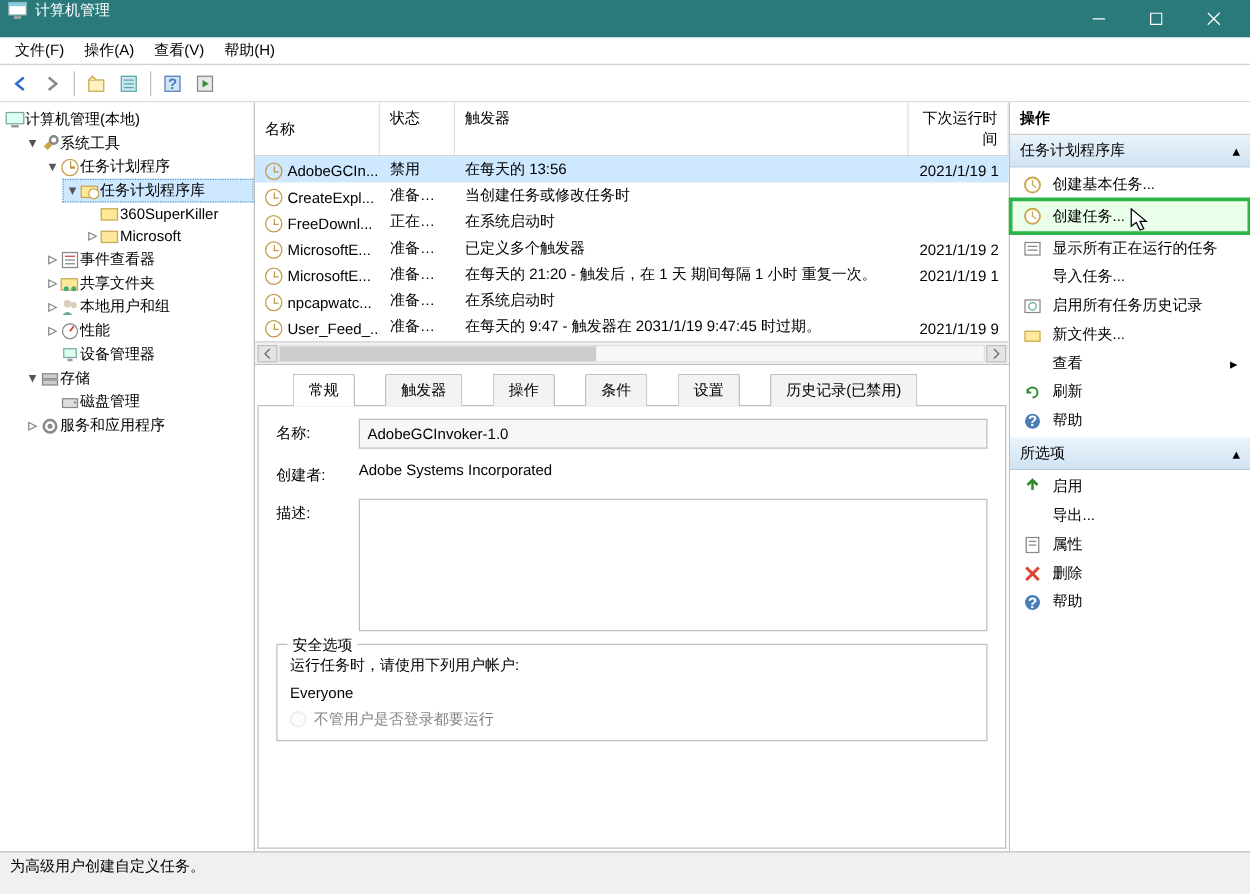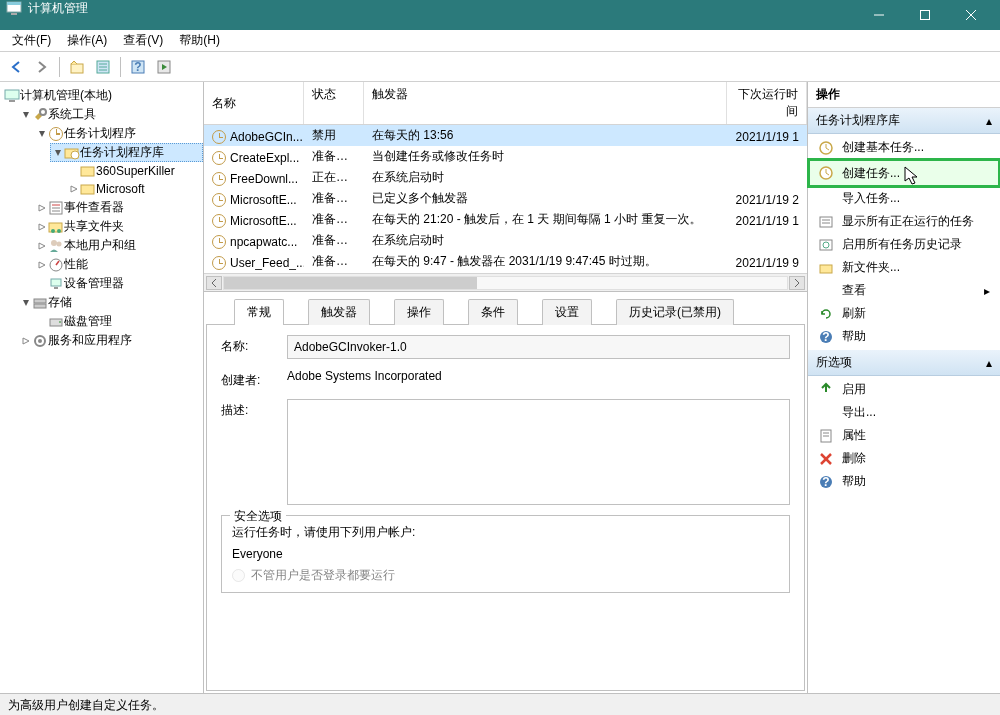--- a/index.html
+++ b/index.html
@@ -53,21 +53,21 @@
 .group { border:1px solid #c0c0c0; padding:8px 10px 4px 10px; margin-top:6px; position:relative;}
 .group .glegend{ position:absolute; top:-8px; left:8px; background:#fff; padding:0 4px;}
 .radios label{display:flex;align-items:center;gap:6px;margin:4px 0;}
 .actionpane { width:192px; background:#fff; display:flex; flex-direction:column; }
 .aphdr { padding:4px 8px; font-weight:bold; border-bottom:1px solid #d0d0d0; background:#fff;}
 .apgrphdr { background:linear-gradient(#eaf3fb,#d0e3f3); padding:4px 8px; display:flex; justify-content:space-between; align-items:center; border-bottom:1px solid #b8cde0;}
 .apbody{ padding:2px 0;}
 .actitem{ display:flex; align-items:center; gap:8px; padding:3px 10px; }
 .actitem.hl{ outline:3px solid #2db54a; outline-offset:-2px; background:#eaffea;}
 .actarrow{margin-left:auto;}
-.statusbar { height:22px; border-top:1px solid #c0c0c0; background:#f0f0f0; padding:3px 8px;}
+.statusbar { height:34px; border-top:1px solid #c0c0c0; background:#f0f0f0; padding:3px 8px;}
 .clock-ic{width:14px;height:14px;border:1.5px solid #c29b4a;border-radius:50%;position:relative;flex-shrink:0;}
 .clock-ic::before{content:"";position:absolute;left:46%;top:15%;width:1.5px;height:40%;background:#c29b4a;}
 .clock-ic::after{content:"";position:absolute;left:46%;top:46%;width:35%;height:1.5px;background:#c29b4a;}
 .cursor { position:absolute; pointer-events:none; width:18px; height:22px; }
 </style>
 </head>
 <body>
 
 <div class="titlebar">
   <span class="icon">
@@ -522,36 +522,36 @@
               <path d="M8 4 L8 8 L11 10" stroke="#c9a84a" fill="none"></path>
             </svg>
           </span>
           <span>创建任务...</span>
           <svg class="cursor" style="position:relative;left:-4px;top:4px;" width="18" height="22">
             <path d="M1 1 L1 15 L5 12 L8 18 L11 17 L8 11 L13 11 Z" fill="#fff" stroke="#000"></path>
           </svg>
         </div>
         <div class="actitem">
           <span class="ic">
-            <svg width="16" height="16"></svg>
-          </span>
-          <span>导入任务...</span>
-        </div>
-        <div class="actitem">
-          <span class="ic">
             <svg width="16" height="16">
               <rect x="2" y="3" width="12" height="10" fill="#fff" stroke="#888"></rect>
               <line x1="4" y1="6" x2="12" y2="6" stroke="#888"></line>
               <line x1="4" y1="9" x2="12" y2="9" stroke="#888"></line>
             </svg>
           </span>
           <span>显示所有正在运行的任务</span>
         </div>
         <div class="actitem">
           <span class="ic">
+            <svg width="16" height="16"></svg>
+          </span>
+          <span>导入任务...</span>
+        </div>
+        <div class="actitem">
+          <span class="ic">
             <svg width="16" height="16">
               <rect x="2" y="3" width="12" height="10" fill="#fff" stroke="#888"></rect>
               <circle cx="8" cy="8" r="3" fill="none" stroke="#5a8"></circle>
             </svg>
           </span>
           <span>启用所有任务历史记录</span>
         </div>
         <div class="actitem">
           <span class="ic">
             <svg width="16" height="16">

